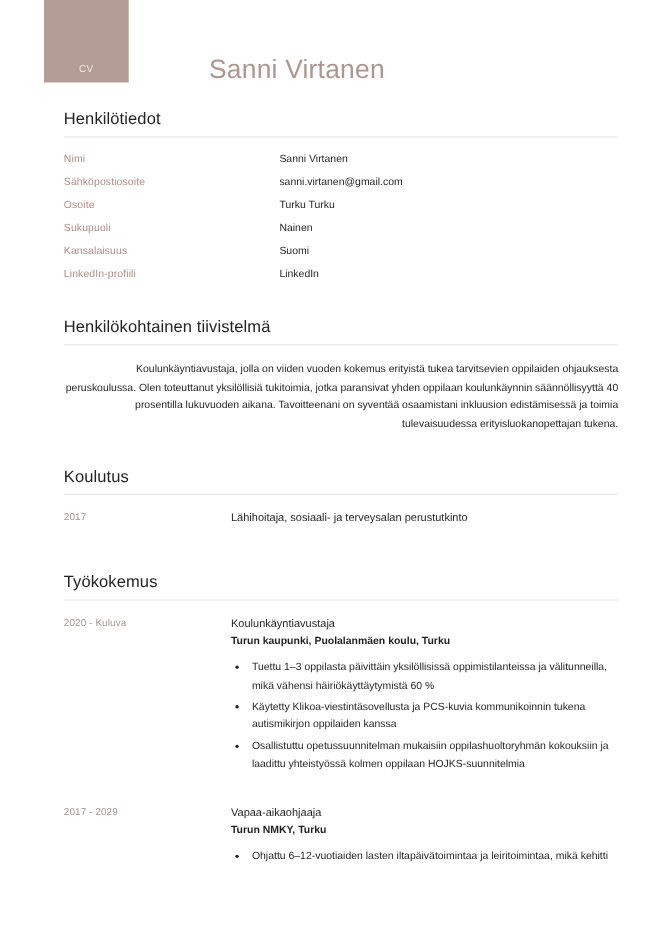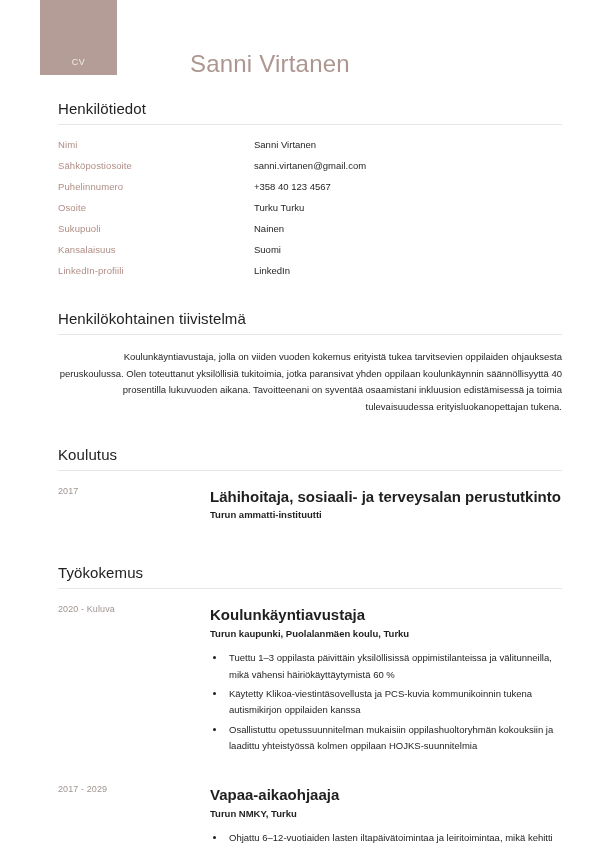--- a/index.html
+++ b/index.html
@@ -113,22 +113,22 @@
     font-size: 9px;
     color: #a09590;
     padding-top: 1px;
     letter-spacing: 0.1px;
   }
   .entry-body {
     flex: 1 1 auto;
     min-width: 0;
   }
   .entry-title {
-    font-size: 15px;
-    font-weight: bold;
+    font-size: 10px;
+    font-weight: normal;
     color: #1f1f1f;
     line-height: 1.55;
   }
   .entry-org {
     font-size: 9.5px;
     font-weight: bold;
     color: #1f1f1f;
     line-height: 1.55;
   }
   .entry-bullets {
@@ -166,24 +166,20 @@
 
     <div class="detail-row">
       <div class="detail-label">Nimi</div>
       <div class="detail-value">Sanni Virtanen</div>
     </div>
     <div class="detail-row">
       <div class="detail-label">Sähköpostiosoite</div>
       <div class="detail-value">sanni.virtanen@gmail.com</div>
     </div>
     <div class="detail-row">
-      <div class="detail-label">Puhelinnumero</div>
-      <div class="detail-value">+358 40 123 4567</div>
-    </div>
-    <div class="detail-row">
       <div class="detail-label">Osoite</div>
       <div class="detail-value">Turku Turku</div>
     </div>
     <div class="detail-row">
       <div class="detail-label">Sukupuoli</div>
       <div class="detail-value">Nainen</div>
     </div>
     <div class="detail-row">
       <div class="detail-label">Kansalaisuus</div>
       <div class="detail-value">Suomi</div>
@@ -205,21 +201,20 @@
   <div class="gap-lg"></div>
 
   <div class="section">
     <h2 class="section-title">Koulutus</h2>
     <div class="section-rule"></div>
 
     <div class="entry">
       <div class="entry-date">2017</div>
       <div class="entry-body">
         <div class="entry-title">Lähihoitaja, sosiaali- ja terveysalan perustutkinto</div>
-        <div class="entry-org">Turun ammatti-instituutti</div>
       </div>
     </div>
   </div>
 
   <div class="gap-lg"></div>
 
   <div class="section">
     <h2 class="section-title">Työkokemus</h2>
     <div class="section-rule"></div>
 

